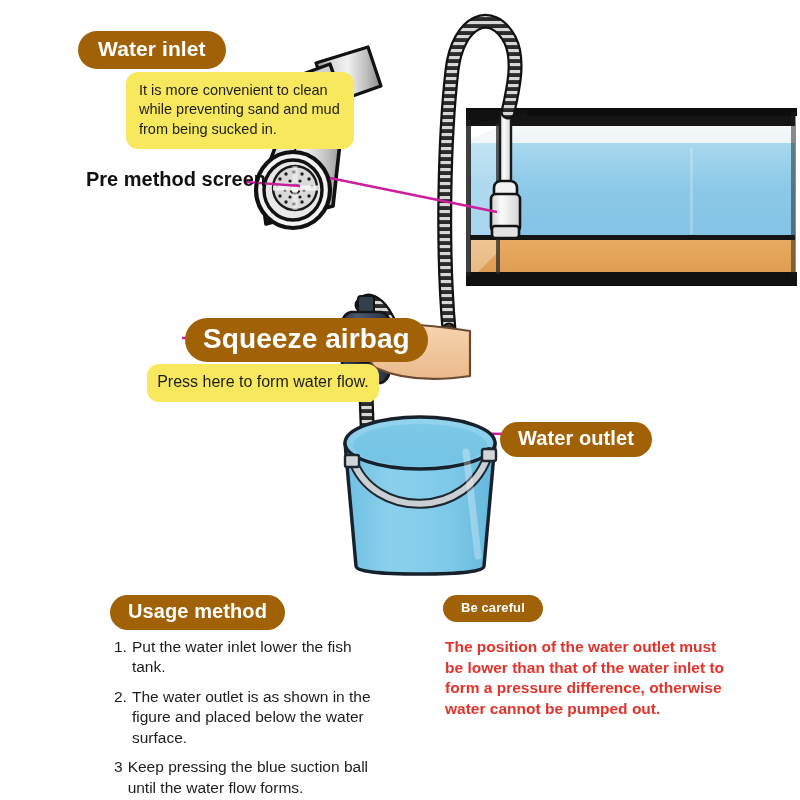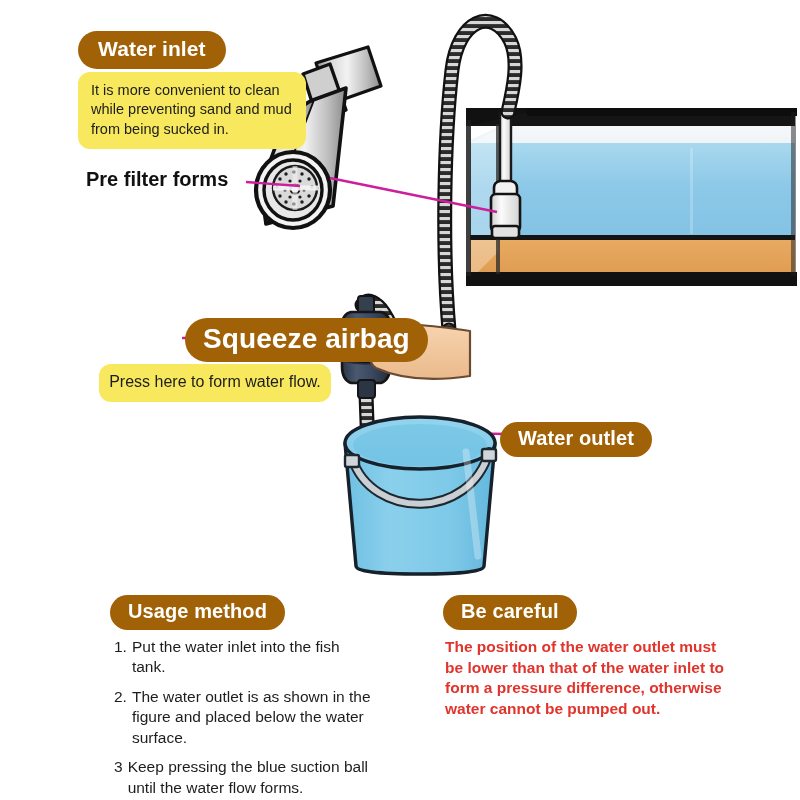--- a/index.html
+++ b/index.html
@@ -61,30 +61,31 @@
     font-size: 20px;
   }
   #badge-usage-method {
     left: 110px; top: 595px;
     padding: 5px 18px 7px 18px;
     font-size: 20px;
   }
   #badge-be-careful {
     left: 443px; top: 595px;
     padding: 5px 18px 7px 18px;
-    font-size: 20px;
+    font-size: 13px;
   }
 
   
   .note {
     position: absolute;
     background: #f7e85e;
     border-radius: 12px;
     color: #1d1d1b;
     box-sizing: border-box;
+    margin-left: 48px;
   }
   #note-inlet {
     left: 78px; top: 72px;
     width: 228px;
     padding: 9px 12px 10px 13px;
     font-size: 14.5px;
     line-height: 1.33;
   }
   #note-airbag {
     left: 99px; top: 364px;
@@ -342,34 +343,34 @@
       <rect x="482" y="449" width="14" height="12" rx="2" fill="#cfd5d9" stroke="#1d2730" stroke-width="2.4"></rect>
 
       <path d="M466,452 L478,556" stroke="#ffffff" stroke-width="7" opacity="0.30" stroke-linecap="round"></path>
     </g>
   </svg>
 
   <div class="badge" id="badge-water-inlet">Water inlet</div>
 
   <div class="note" id="note-inlet">It is more convenient to clean while preventing sand and mud from being sucked in.</div>
 
-  <div id="label-pre-filter">Pre filter forms</div>
+  <div id="label-pre-filter">Pre method screen</div>
 
   <div class="badge" id="badge-squeeze-airbag">Squeeze airbag</div>
 
   <div class="note" id="note-airbag">Press here to form water flow.</div>
 
   <div class="badge" id="badge-usage-method">Usage method</div>
 
   <div class="badge" id="badge-water-outlet">Water outlet</div>
 
   <div id="usage-list">
     <div class="step">
       <span class="step-num">1.</span>
-      <span class="step-text">Put the water inlet into the fish tank.</span>
+      <span class="step-text">Put the water inlet lower the fish tank.</span>
     </div>
     <div class="step">
       <span class="step-num">2.</span>
       <span class="step-text">The water outlet is as shown in the figure and placed below the water surface.</span>
     </div>
     <div class="step">
       <span class="step-num">3</span>
       <span class="step-text">Keep pressing the blue suction ball until the water flow forms.</span>
     </div>
   </div>

